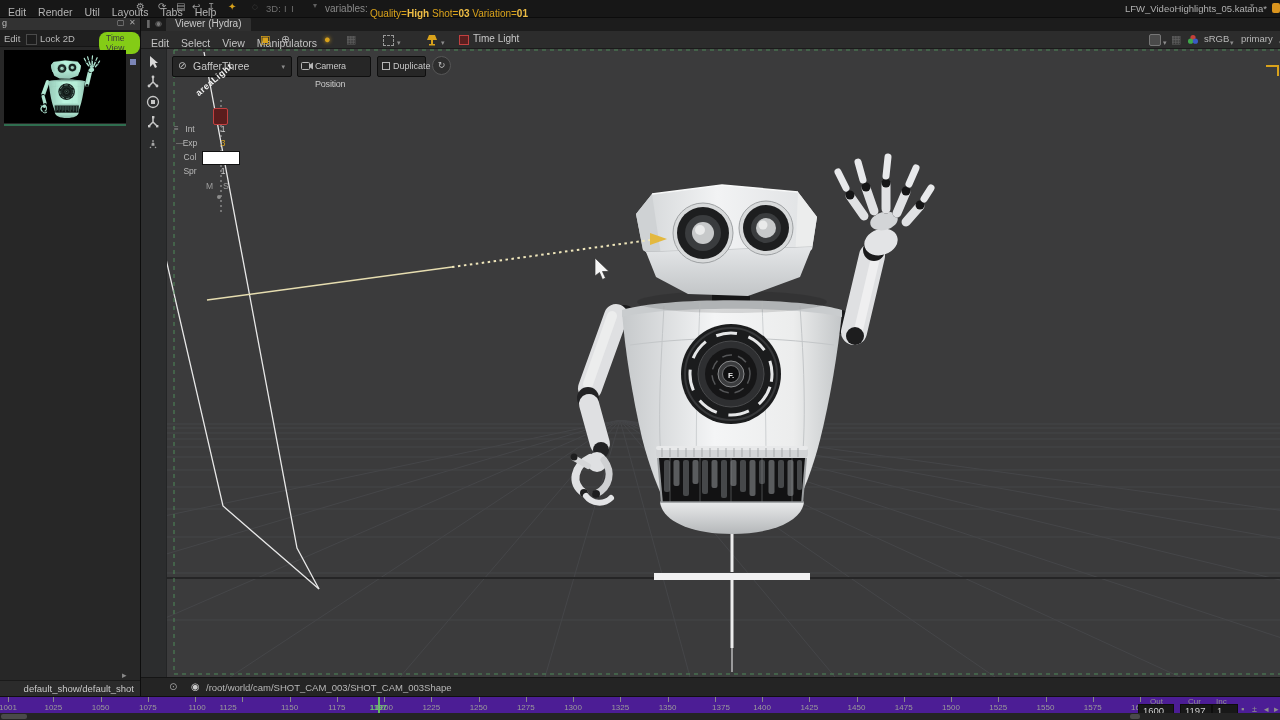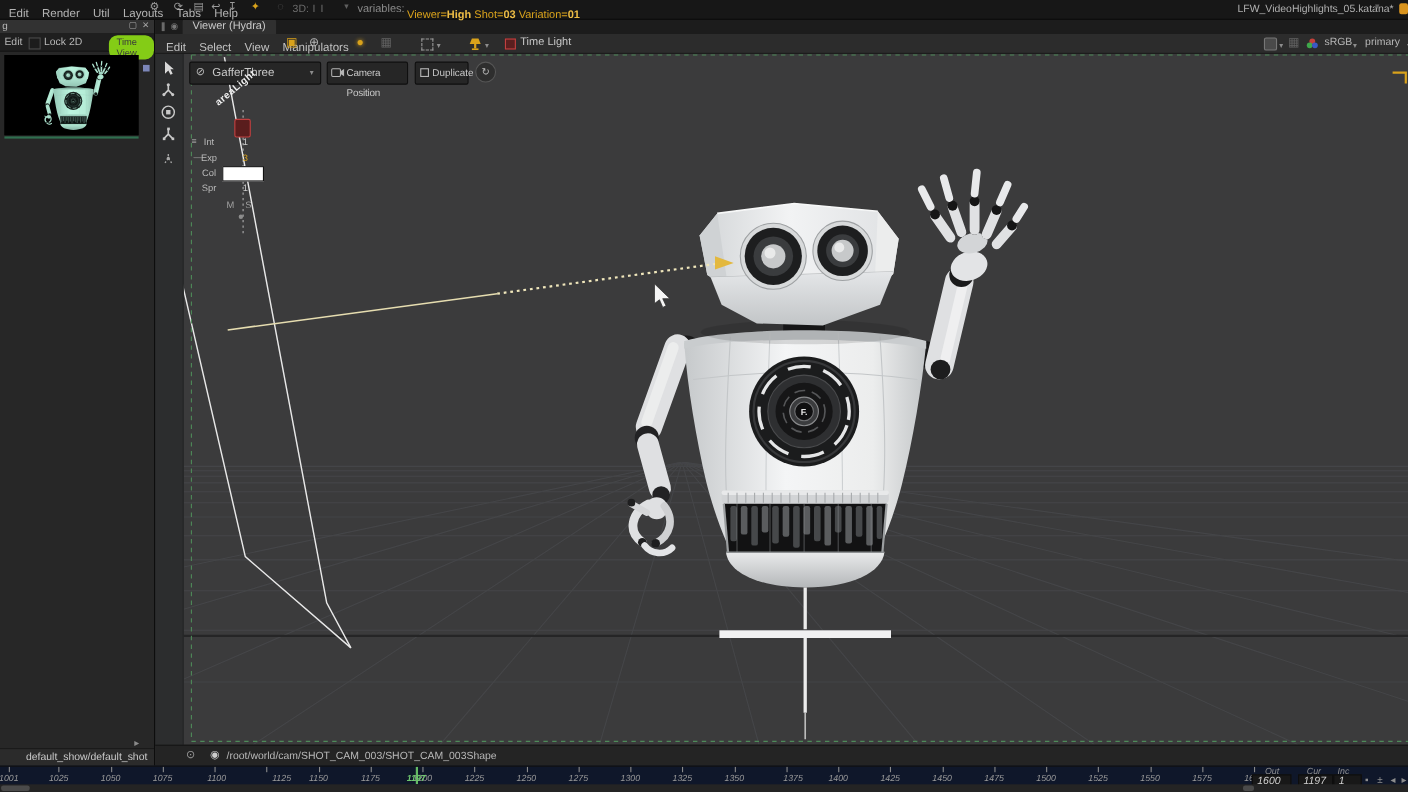--- a/index.html
+++ b/index.html
@@ -57,21 +57,21 @@
   .lwlab{position:absolute;left:0;width:28px;text-align:center;font-size:8.5px;color:#b9b9b9;top:2px;}
   .lwval{position:absolute;left:34px;width:26px;text-align:center;font-size:8.5px;color:#cccccc;top:2px;}
   .lwval.hl{color:#d9a21b;}
   .lwswatch{position:absolute;left:26px;top:1px;width:36px;height:12px;border:1px solid #111;}
   .lw-ms{position:absolute;font-size:8.5px;color:#9f9f9f;z-index:12;}
 
   
   #pathbar{position:absolute;left:141px;top:677px;width:1139px;height:19px;background:#242424;border-top:1px solid #151515;z-index:20;}
 
   
-  #timeline{position:absolute;left:0;top:696px;width:1280px;height:24px;background:#0f172a;border-top:1px solid #101010;z-index:30;font-style:italic;}
+  #timeline{position:absolute;left:0;top:696px;width:1280px;height:24px;background:#4c1d95;border-top:1px solid #101010;z-index:30;}
   #ruler{position:absolute;left:0;top:0;width:1145px;height:16px;overflow:hidden;}
   .tick{position:absolute;top:0;width:1px;height:5px;background:#8a8a8a;}
   .tlab{position:absolute;top:6px;width:30px;text-align:center;font-size:8px;color:#9a9a9a;}
   .curline{position:absolute;top:0;width:2px;height:16px;background:#64b964;}
   .curlab{position:absolute;top:6px;width:32px;text-align:center;font-size:8px;font-weight:bold;color:#6ec76e;}
   .tl-field{position:absolute;top:7px;height:12px;background:#181818;border:1px solid #0d0d0d;color:#d0d0d0;font-size:9.5px;line-height:12px;padding-left:4px;}
   .tl-lab{position:absolute;top:0px;font-size:8px;color:#909090;}
   .tl-ic{position:absolute;top:7px;font-size:9px;color:#8d8d8d;}
   #tl-strip{position:absolute;left:0;top:16px;width:1280px;height:8px;background:#242424;}
 
@@ -320,21 +320,21 @@
   <span class="tb-icon" style="left:158px;">⟳</span>
   <span class="tb-icon" style="left:176px;">▤</span>
   <span class="tb-icon" style="left:192px;">↩</span>
   <span class="tb-icon" style="left:207px;">↧</span>
   <span class="tb-icon yellow" style="left:228px;">✦</span>
   <span class="tb-icon dim" style="left:252px;">◌</span>
   <span class="txt" style="left:266px;top:3px;font-size:9.5px;color:#6e6e6e;">3D:</span>
   <span class="txt" style="left:284px;top:3px;font-size:9.5px;color:#6e6e6e;letter-spacing:1px;">I I</span>
   <span class="tb-icon dim" style="left:313px;font-size:8px;">▾</span>
   <span class="txt" style="left:325px;top:3px;font-size:10px;color:#8a8a8a;">variables:</span>
-  <span class="txt" id="var-parts" style="left:370px;top:3px;"><span>Viewer=</span><span style="font-weight: bold;">High</span><span>  Shot=</span><span style="font-weight: bold;">03</span><span>  Variation=</span><span style="font-weight: bold;">01</span></span>
+  <span class="txt" id="var-parts" style="left:370px;top:3px;"><span>Quality=</span><span style="font-weight: bold;">High</span><span>  Shot=</span><span style="font-weight: bold;">03</span><span>  Variation=</span><span style="font-weight: bold;">01</span></span>
   <span class="txt" style="left:1125px;top:3px;font-size:9.5px;color:#b0b0b0;">LFW_VideoHighlights_05.katana*</span>
   <span class="tb-icon dim" style="left:1250px;font-size:8px;">▾</span>
   <span class="abs" style="left:1272px;top:3px;width:8px;height:10px;background:#d9941e;border-radius:2px;"></span>
 </div>
 
 <div id="leftpanel">
   <div id="lp-header">
     <span class="txt" style="left:2px;top:1px;font-size:9px;color:#bbbbbb;">g</span>
     <span class="txt" style="left:117px;top:1px;font-size:8px;color:#a5a5a5;">▢</span>
     <span class="txt" style="left:129px;top:1px;font-size:8px;color:#a5a5a5;">✕</span>
@@ -481,21 +481,21 @@
       <div class="tlab" style="left: -7px;">1001</div>
       <div class="tick" style="left: 53.3556px;"></div>
       <div class="tlab" style="left: 38.3556px;">1025</div>
       <div class="tick" style="left: 100.601px;"></div>
       <div class="tlab" style="left: 85.601px;">1050</div>
       <div class="tick" style="left: 147.846px;"></div>
       <div class="tlab" style="left: 132.846px;">1075</div>
       <div class="tick" style="left: 195.092px;"></div>
       <div class="tlab" style="left: 182px;">1100</div>
       <div class="tick" style="left: 242.337px;"></div>
-      <div class="tlab" style="left: 241px;">1125</div>
+      <div class="tlab" style="left: 213px;">1125</div>
       <div class="tick" style="left: 289.583px;"></div>
       <div class="tlab" style="left: 274.583px;">1150</div>
       <div class="tick" style="left: 336.828px;"></div>
       <div class="tlab" style="left: 321.828px;">1175</div>
       <div class="tick" style="left: 384.073px;"></div>
       <div class="tlab" style="left: 369.073px;">1200</div>
       <div class="tick" style="left: 431.319px;"></div>
       <div class="tlab" style="left: 416.319px;">1225</div>
       <div class="tick" style="left: 478.564px;"></div>
       <div class="tlab" style="left: 463.564px;">1250</div>

